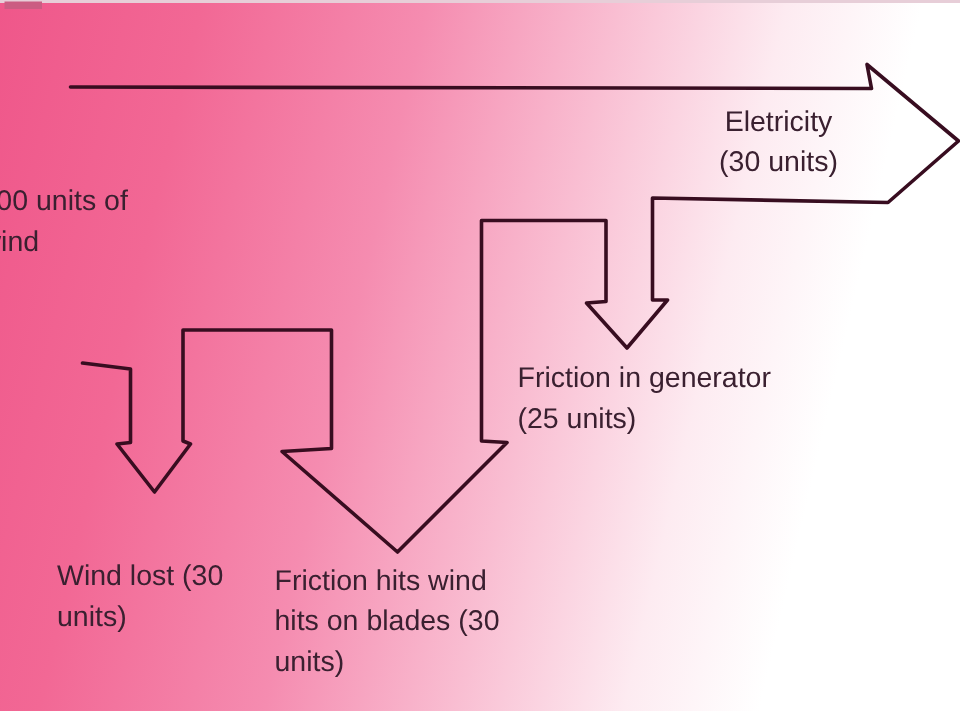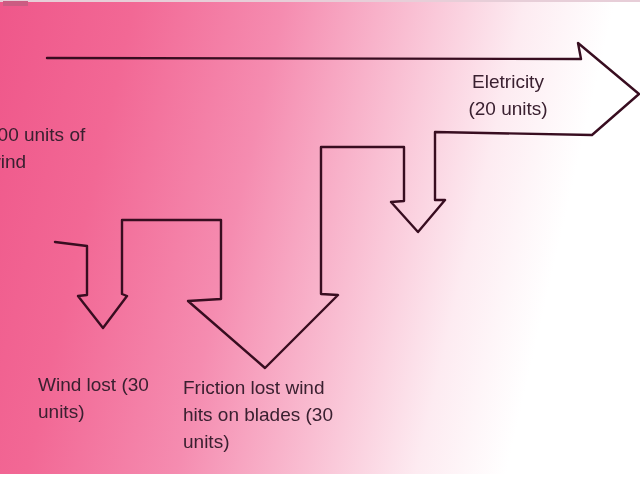--- a/index.html
+++ b/index.html
@@ -36,21 +36,21 @@
   }
   .label {
     position: absolute;
     color: #3a2030;
     font-size: 19px;
     line-height: 27px;
     white-space: nowrap;
   }
   .label.centered { text-align: center; }
   .lbl-source      { left: -13px; top: 121px; }
-  .lbl-electricity { left: 438px; top: 68px;  width: 140px; }
+  .lbl-electricity { left: 449px; top: 68px;  width: 140px; }
   .lbl-windlost    { left: 38px;  top: 331px; margin-top: 40px; }
   .lbl-blades      { left: 183px; top: 374px; }
   .lbl-generator   { left: 345px; top: 239px; }
 </style>
 </head>
 <body>
 
 <div class="stage">
 
   <div class="top-strip"></div>
@@ -63,30 +63,34 @@
              L435,132 L592,135 L639,94 L578,43 L581,59 L47,58" fill="none" stroke="#380d20" stroke-width="2.4" stroke-linejoin="round" stroke-linecap="round"></path>
   </svg>
 
   <div class="label lbl-source">
     <div>100 units of</div>
     <div>wind</div>
   </div>
 
   <div class="label lbl-electricity centered">
     <div>Eletricity</div>
-    <div>(20 units)</div>
+    <div>(30 units)</div>
   </div>
 
   <div class="label lbl-windlost">
     <div>Wind lost (30</div>
     <div>units)</div>
   </div>
 
   <div class="label lbl-blades">
-    <div>Friction lost wind</div>
+    <div>Friction hits wind</div>
     <div>hits on blades (30</div>
     <div>units)</div>
   </div>
 
+  <div class="label lbl-generator">
+    <div>Friction in generator</div>
+    <div>(25 units)</div>
+  </div>
 
   <div class="bottom-strip"></div>
 
 </div>
 
 </body></html>

